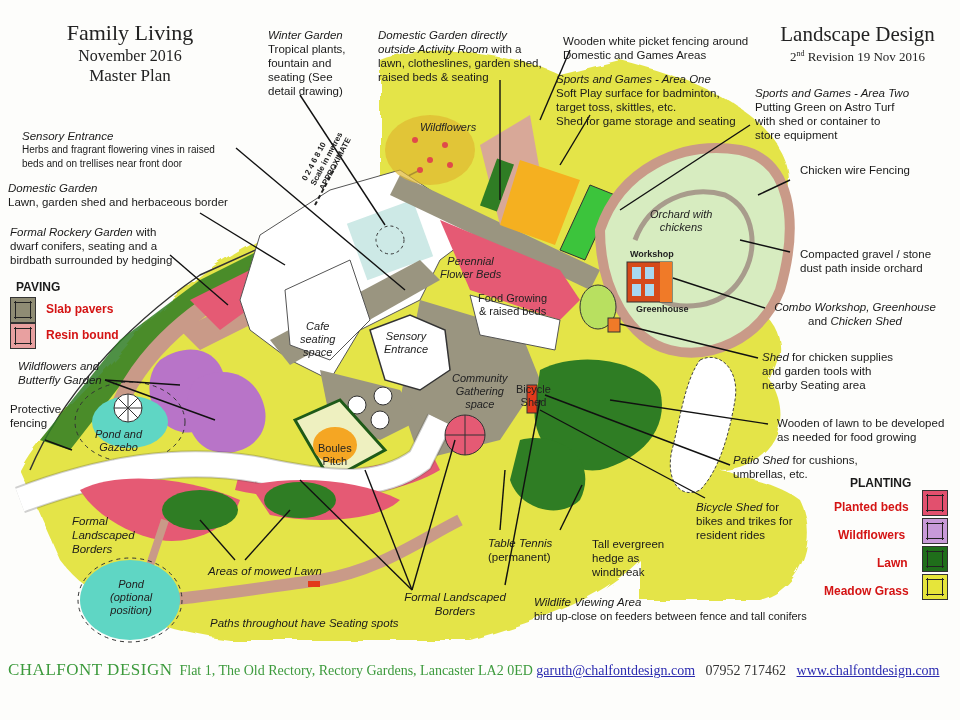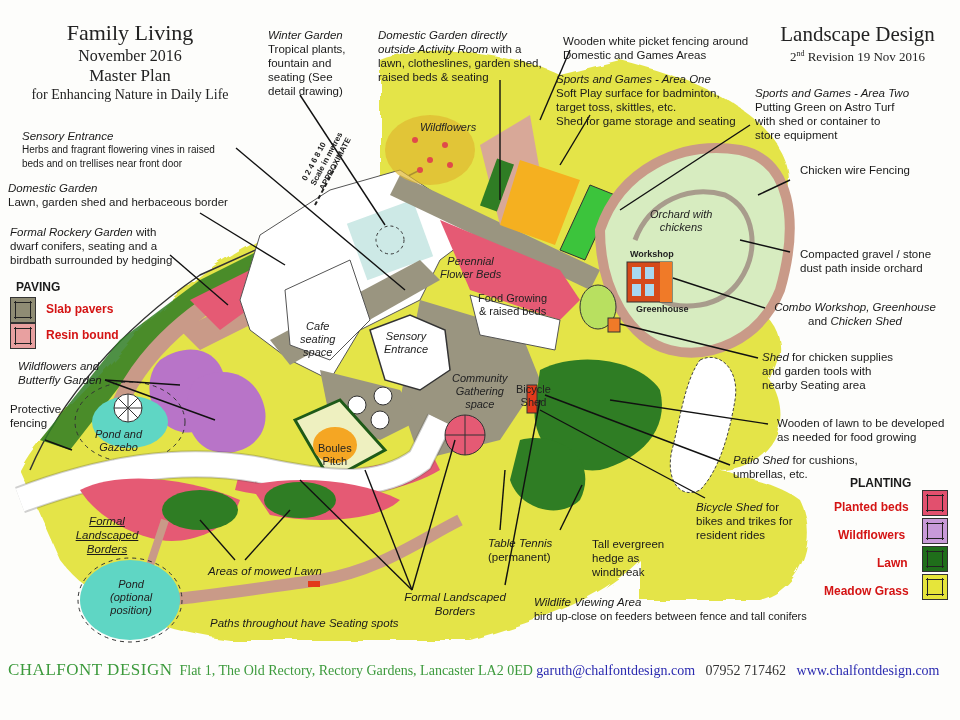--- a/index.html
+++ b/index.html
@@ -9,21 +9,21 @@
   .it{font-style:italic;}
   .title{position:absolute;text-align:center;font-family:"Liberation Serif","DejaVu Serif",serif;color:#222;}
   .red{color:#d41414;font-weight:bold;}
   .bold{font-weight:bold;}
   .legend-swatch{position:absolute;width:26px;height:26px;border:1px solid #333;box-sizing:border-box;}
   .legend-swatch:before,.legend-swatch:after{content:"";position:absolute;background:#222;}
   .legend-swatch:before{left:3px;right:3px;top:4px;height:1px;box-shadow:0 15px 0 #222;}
   .legend-swatch:after{top:3px;bottom:3px;left:4px;width:1px;box-shadow:15px 0 0 #222;}
   .footer{position:absolute;left:8px;top:660px;font-family:"Liberation Serif","DejaVu Serif",serif;font-size:14px;color:#3c9a3c;white-space:nowrap;}
   .footer .brand{font-size:17px;letter-spacing:0.5px;}
-  .footer a{color:#2a2ab0;}
+  .footer a{color:#2a2ab0;text-decoration:underline;}
   .footer .phone{color:#333;}
   .inmap{position:absolute;font-size:11px;line-height:13px;text-align:center;white-space:nowrap;color:#222;}
 </style>
 </head>
 <body>
 
 <div id="canvas">
 
   <svg id="map" viewBox="0 0 960 720" xmlns="http://www.w3.org/2000/svg">
     <defs>
@@ -179,21 +179,20 @@
 
     <g transform="translate(315 205) rotate(-62)">
         <line x1="0" y1="0" x2="45" y2="0" stroke="#222" stroke-width="2" stroke-dasharray="4 3"></line>
       </g>
   </svg>
 
   <div class="title" style="left:0;top:20px;width:260px;">
     <div style="font-size:22px;line-height:26px;">Family Living</div>
     <div style="font-size:16px;line-height:20px;">November 2016</div>
     <div style="font-size:17px;line-height:20px;">Master Plan</div>
-    <div style="font-size:14px;line-height:18px;">for Enhancing Nature in Daily Life</div>
   </div>
   <div class="title" style="left:760px;top:22px;width:195px;">
     <div style="font-size:21px;line-height:24px;">Landscape Design</div>
     <div style="font-size:13px;line-height:16px;">
       <span>2</span><sup style="font-size:8px;">nd</sup><span> Revision  19 Nov 2016</span>
     </div>
   </div>
 
   <div class="lbl" style="left:268px;top:28px;">
     <div class="it">Winter Garden</div>
@@ -303,21 +302,21 @@
     <div>(permanent)</div>
   </div>
   <div class="lbl" style="left:534px;top:595px;">
     <div class="it">Wildlife Viewing Area</div>
     <div style="font-size:11px;">bird  up-close on feeders between fence and tall conifers</div>
   </div>
   <div class="lbl it" style="left:400px;top:590px;text-align:center;width:110px;">
     <div>Formal Landscaped</div>
     <div>Borders</div>
   </div>
-  <div class="lbl it" style="left:72px;top:514px;text-align:center;width:70px;text-decoration:underline;">
+  <div class="lbl it" style="left:72px;top:514px;width:70px;">
     <div>Formal</div>
     <div>Landscaped</div>
     <div>Borders</div>
   </div>
   <div class="lbl it" style="left:208px;top:564px;">Areas of mowed Lawn</div>
   <div class="lbl it" style="left:210px;top:616px;">Paths throughout have Seating spots</div>
 
   <div class="inmap it" style="left:420px;top:121px;">Wildflowers</div>
   <div class="inmap it" style="left:440px;top:255px;">
     <div>Perennial</div>

